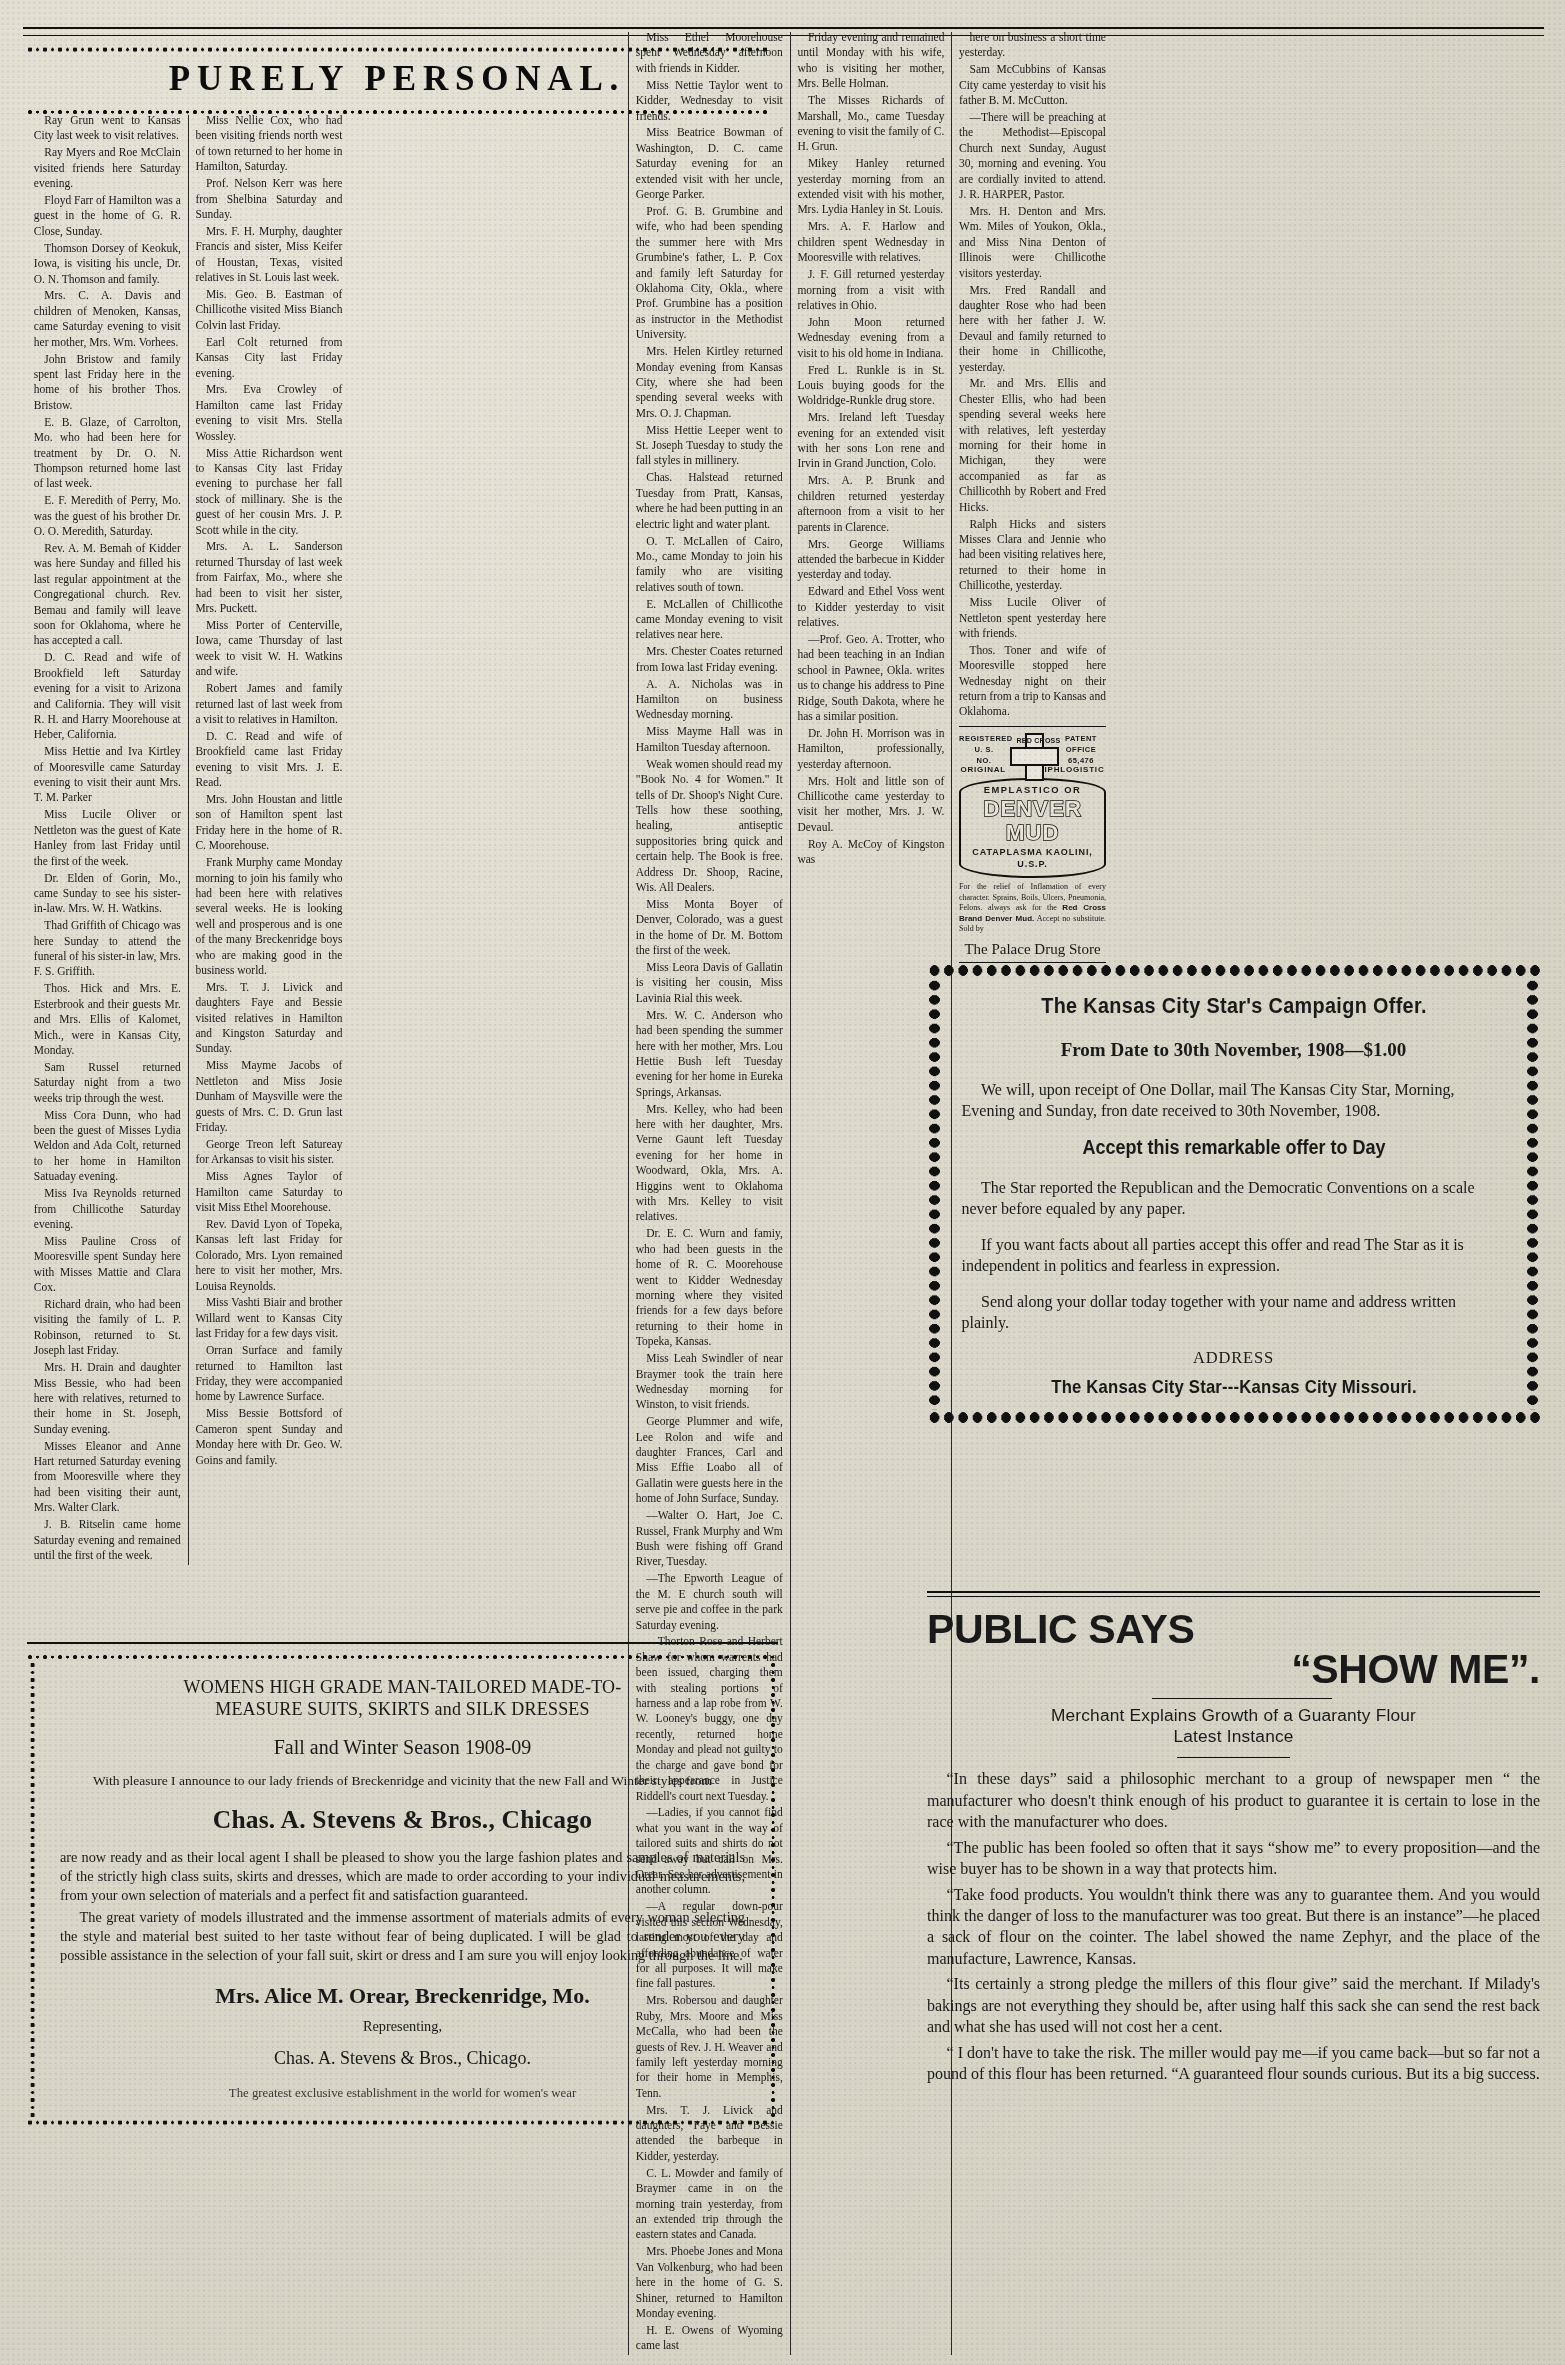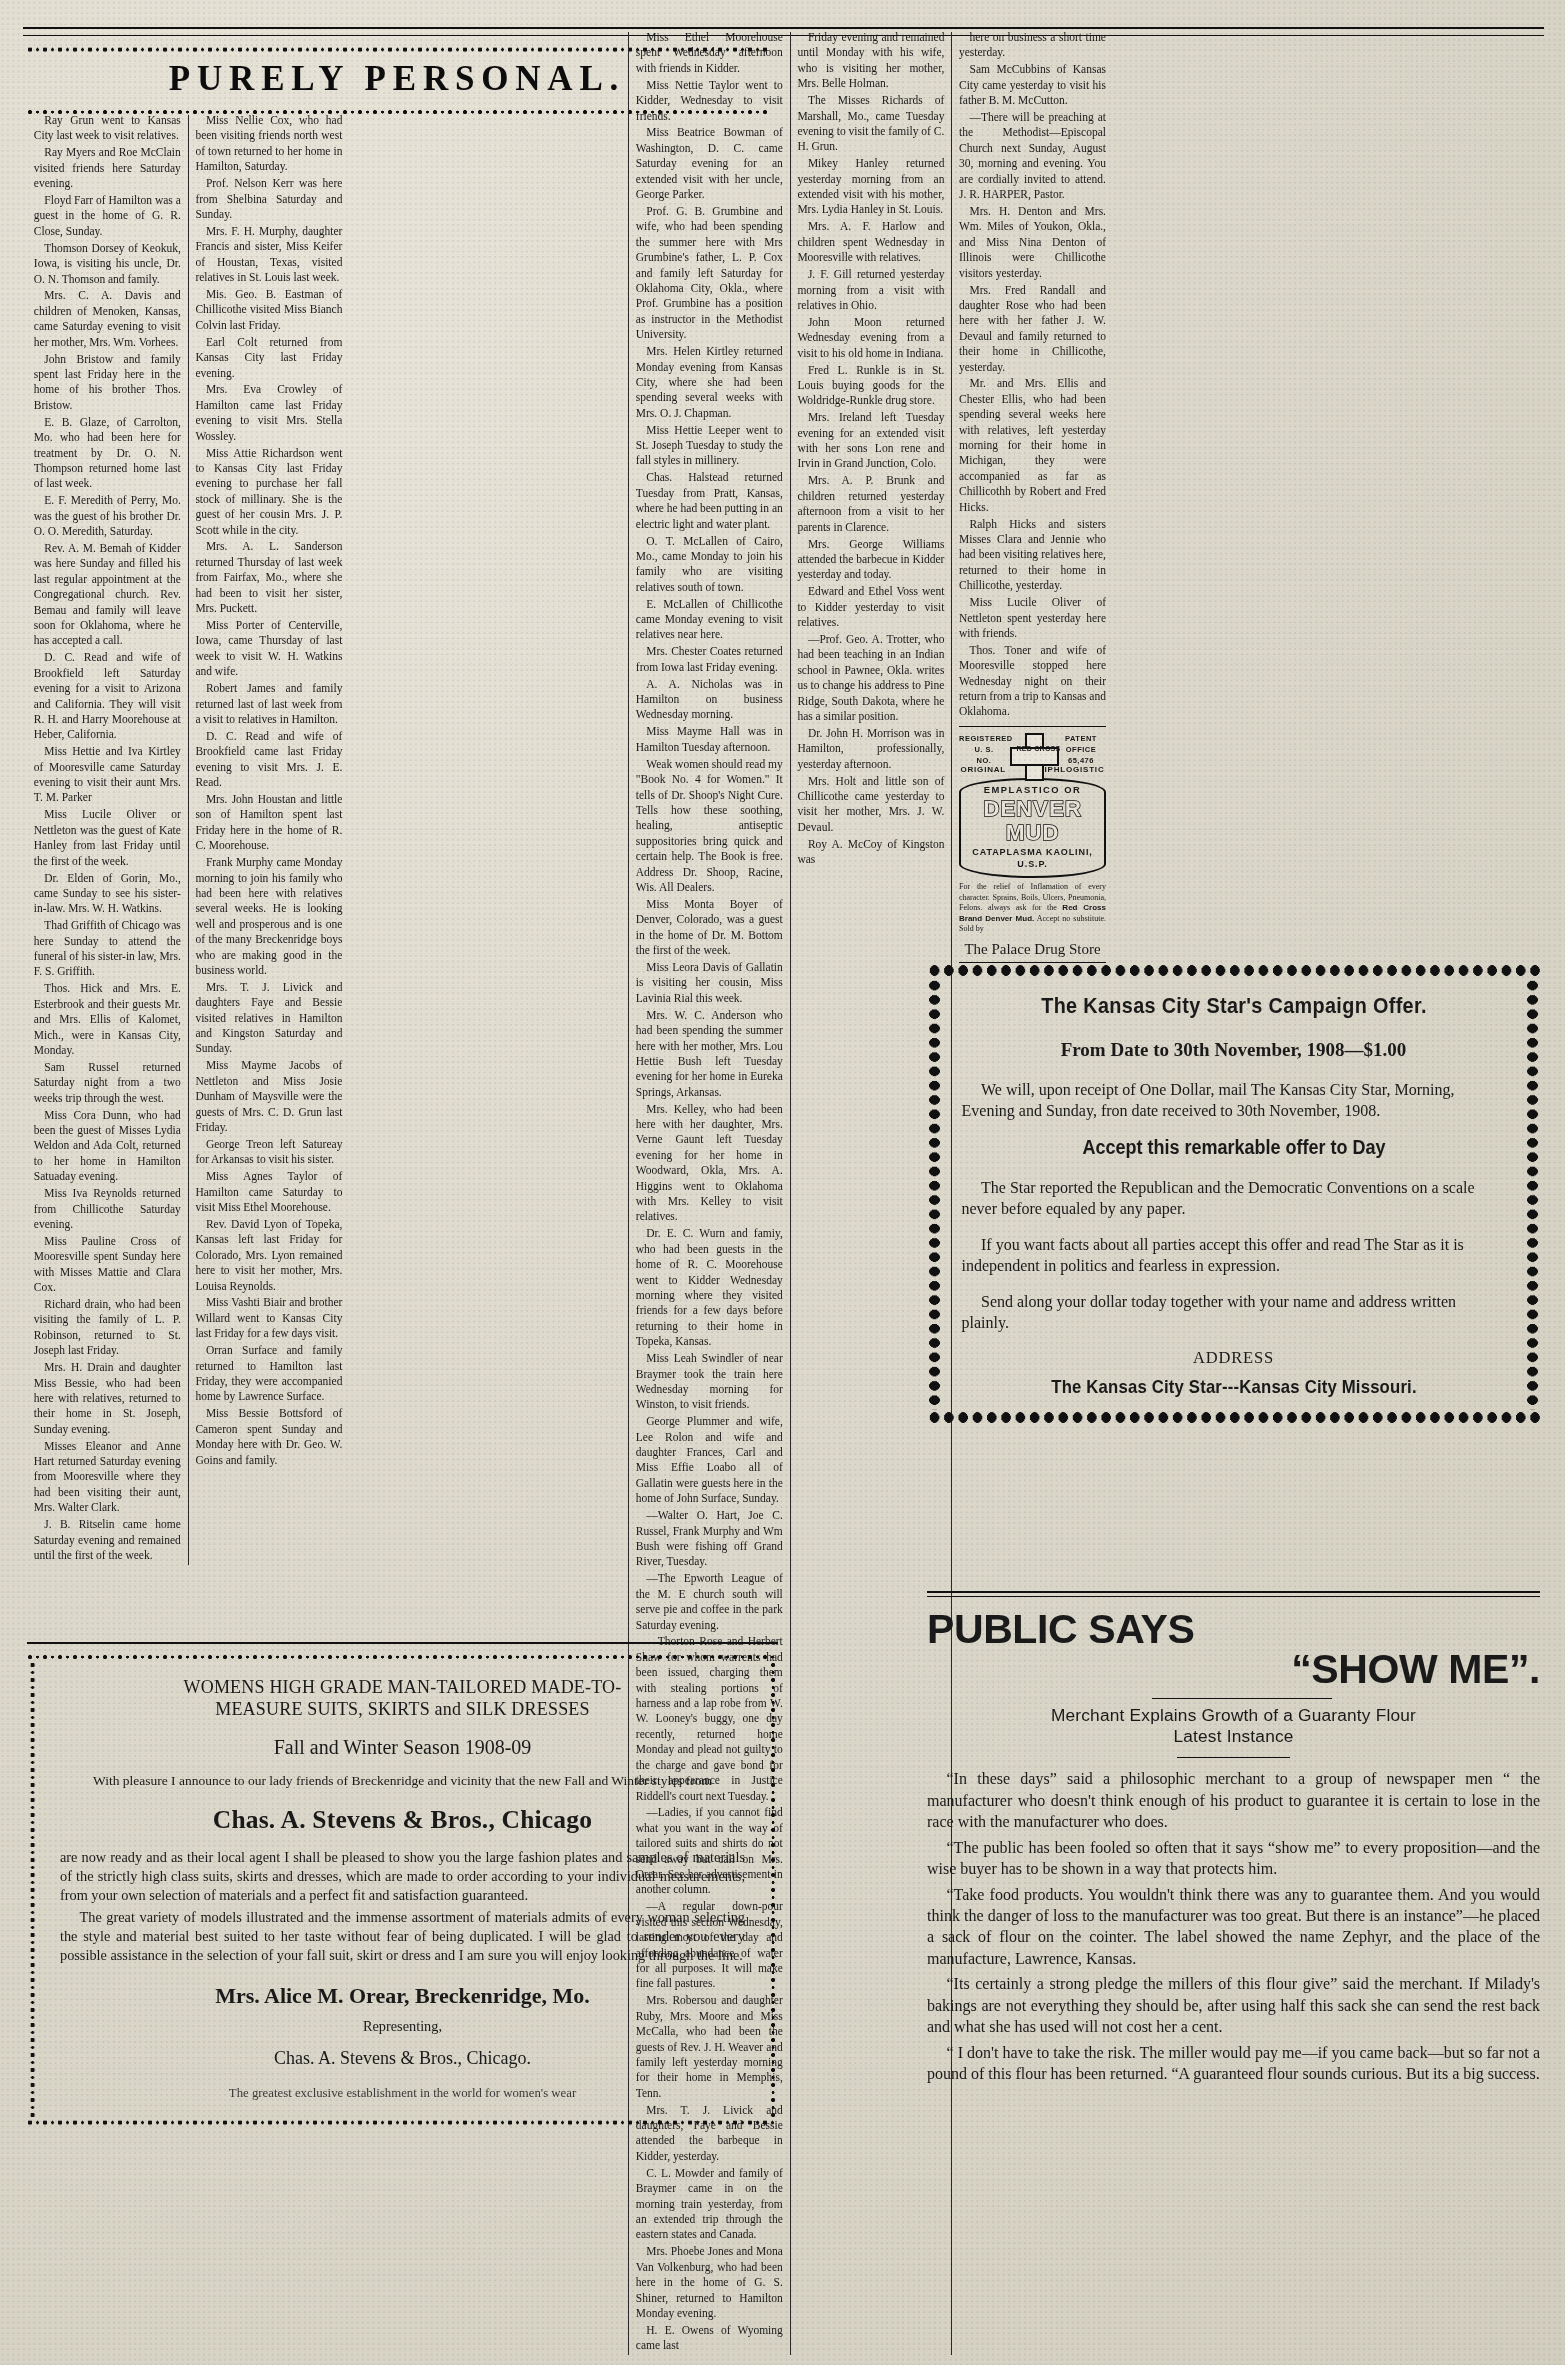--- a/index.html
+++ b/index.html
@@ -79,21 +79,21 @@
     border-top:1.5px solid #111;
     margin:6px 0 4.5px 0;padding-top:6px;
     font-family:"Liberation Sans", sans-serif;
   }
   .dm-line1{display:flex;align-items:flex-start;justify-content:space-between;font-size:7.5px;letter-spacing:0.5px;font-weight:bold;}
   .dm-line1 .lt{width:34%;text-align:center;line-height:1.5;}
   .dm-line1 .rt{width:34%;text-align:center;line-height:1.5;}
   .dm-cross{position:relative;width:45px;height:44px;}
   .dm-cross .v{position:absolute;left:15px;top:0;width:15px;height:44px;border:2.3px solid #111;background:#e9e5da;}
   .dm-cross .h{position:absolute;left:0;top:14.3px;width:45px;height:15px;border:2.3px solid #111;background:#e9e5da;}
-  .dm-cross span{position:absolute;left:0;top:12px;width:45px;text-align:center;font-size:7.1px;font-weight:bold;z-index:3;letter-spacing:0.2px;padding-left:6px;}
+  .dm-cross span{position:absolute;left:0;top:4px;width:45px;text-align:center;font-size:7.1px;font-weight:bold;z-index:3;letter-spacing:0.2px;padding-left:6px;}
   .dm-line2{display:flex;justify-content:space-between;font-size:8px;font-weight:bold;letter-spacing:0.8px;margin-top:-12px;padding:0 1.5px;}
   .dm-box{
     border:2.3px solid #111;margin:2.3px 0 0 0;padding:4.5px 3px 6px 3px;text-align:center;
     border-radius:50% / 14%;
   }
   .dm-em{font-size:9.4px;font-weight:bold;letter-spacing:1.5px;}
   .dm-name{
     font-size:22.5px;font-weight:bold;letter-spacing:0.8px;line-height:1.05;
     color:#e9e5da;
     -webkit-text-stroke:1.5px #111;

